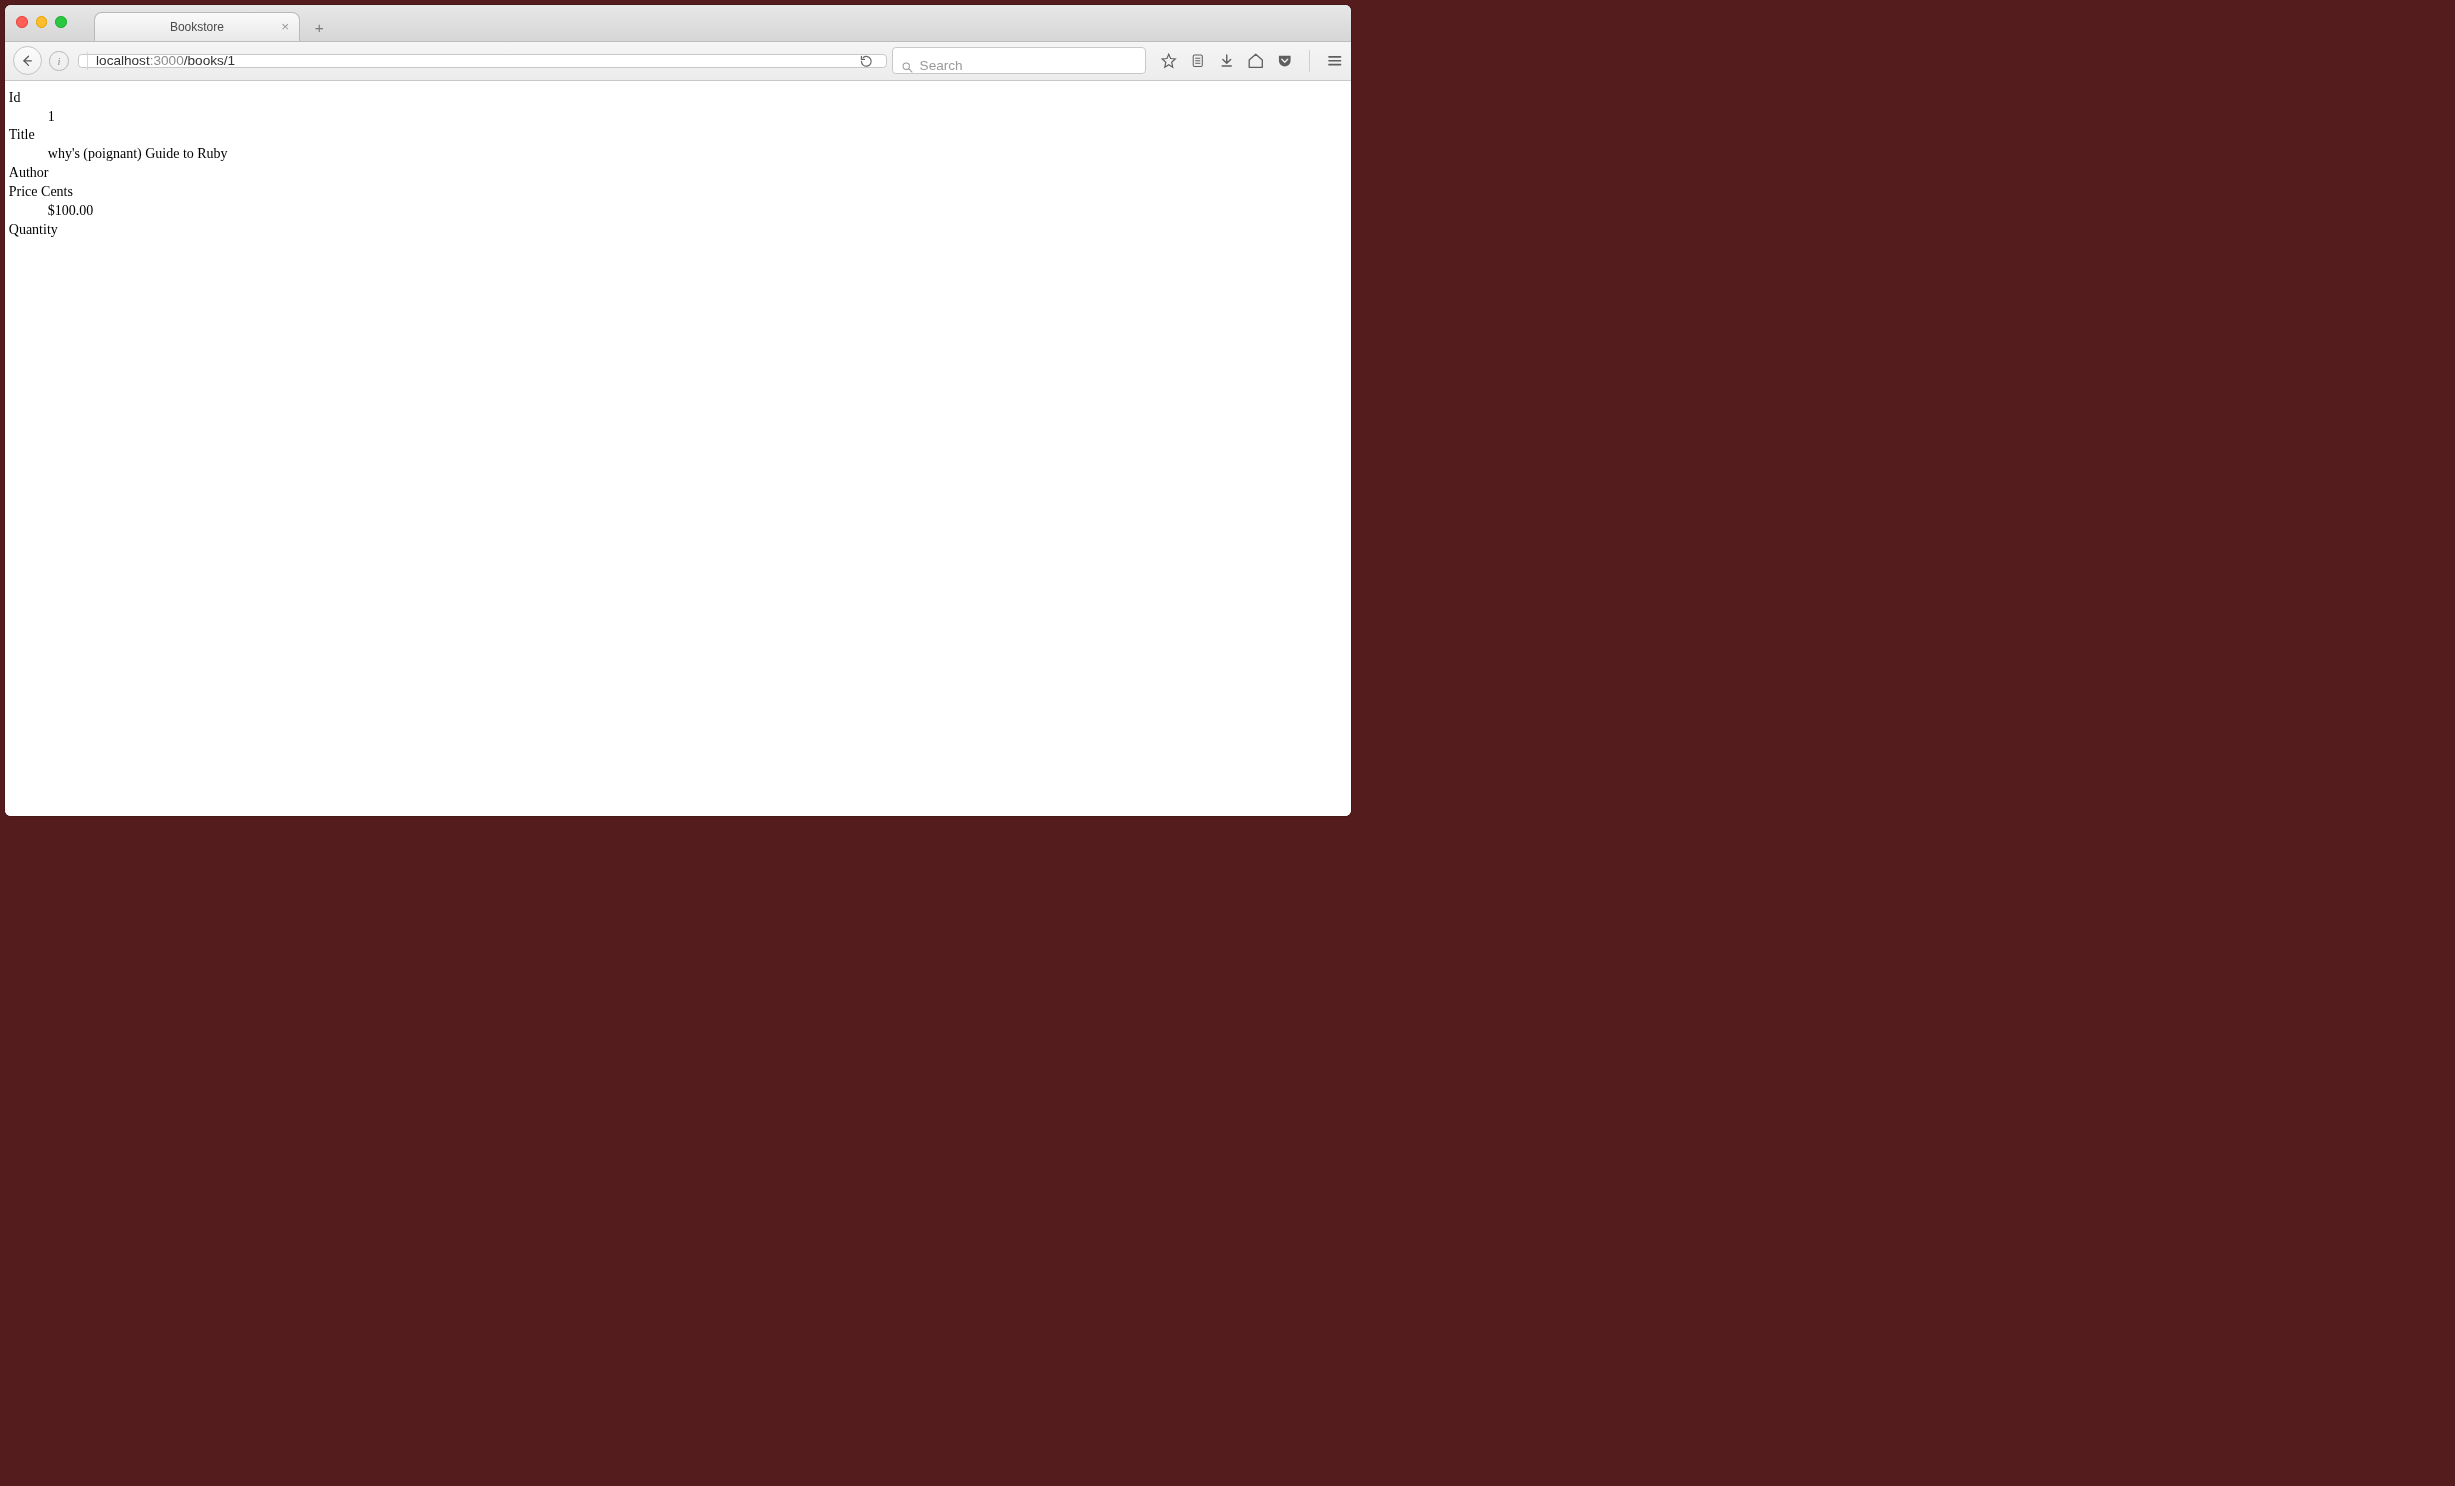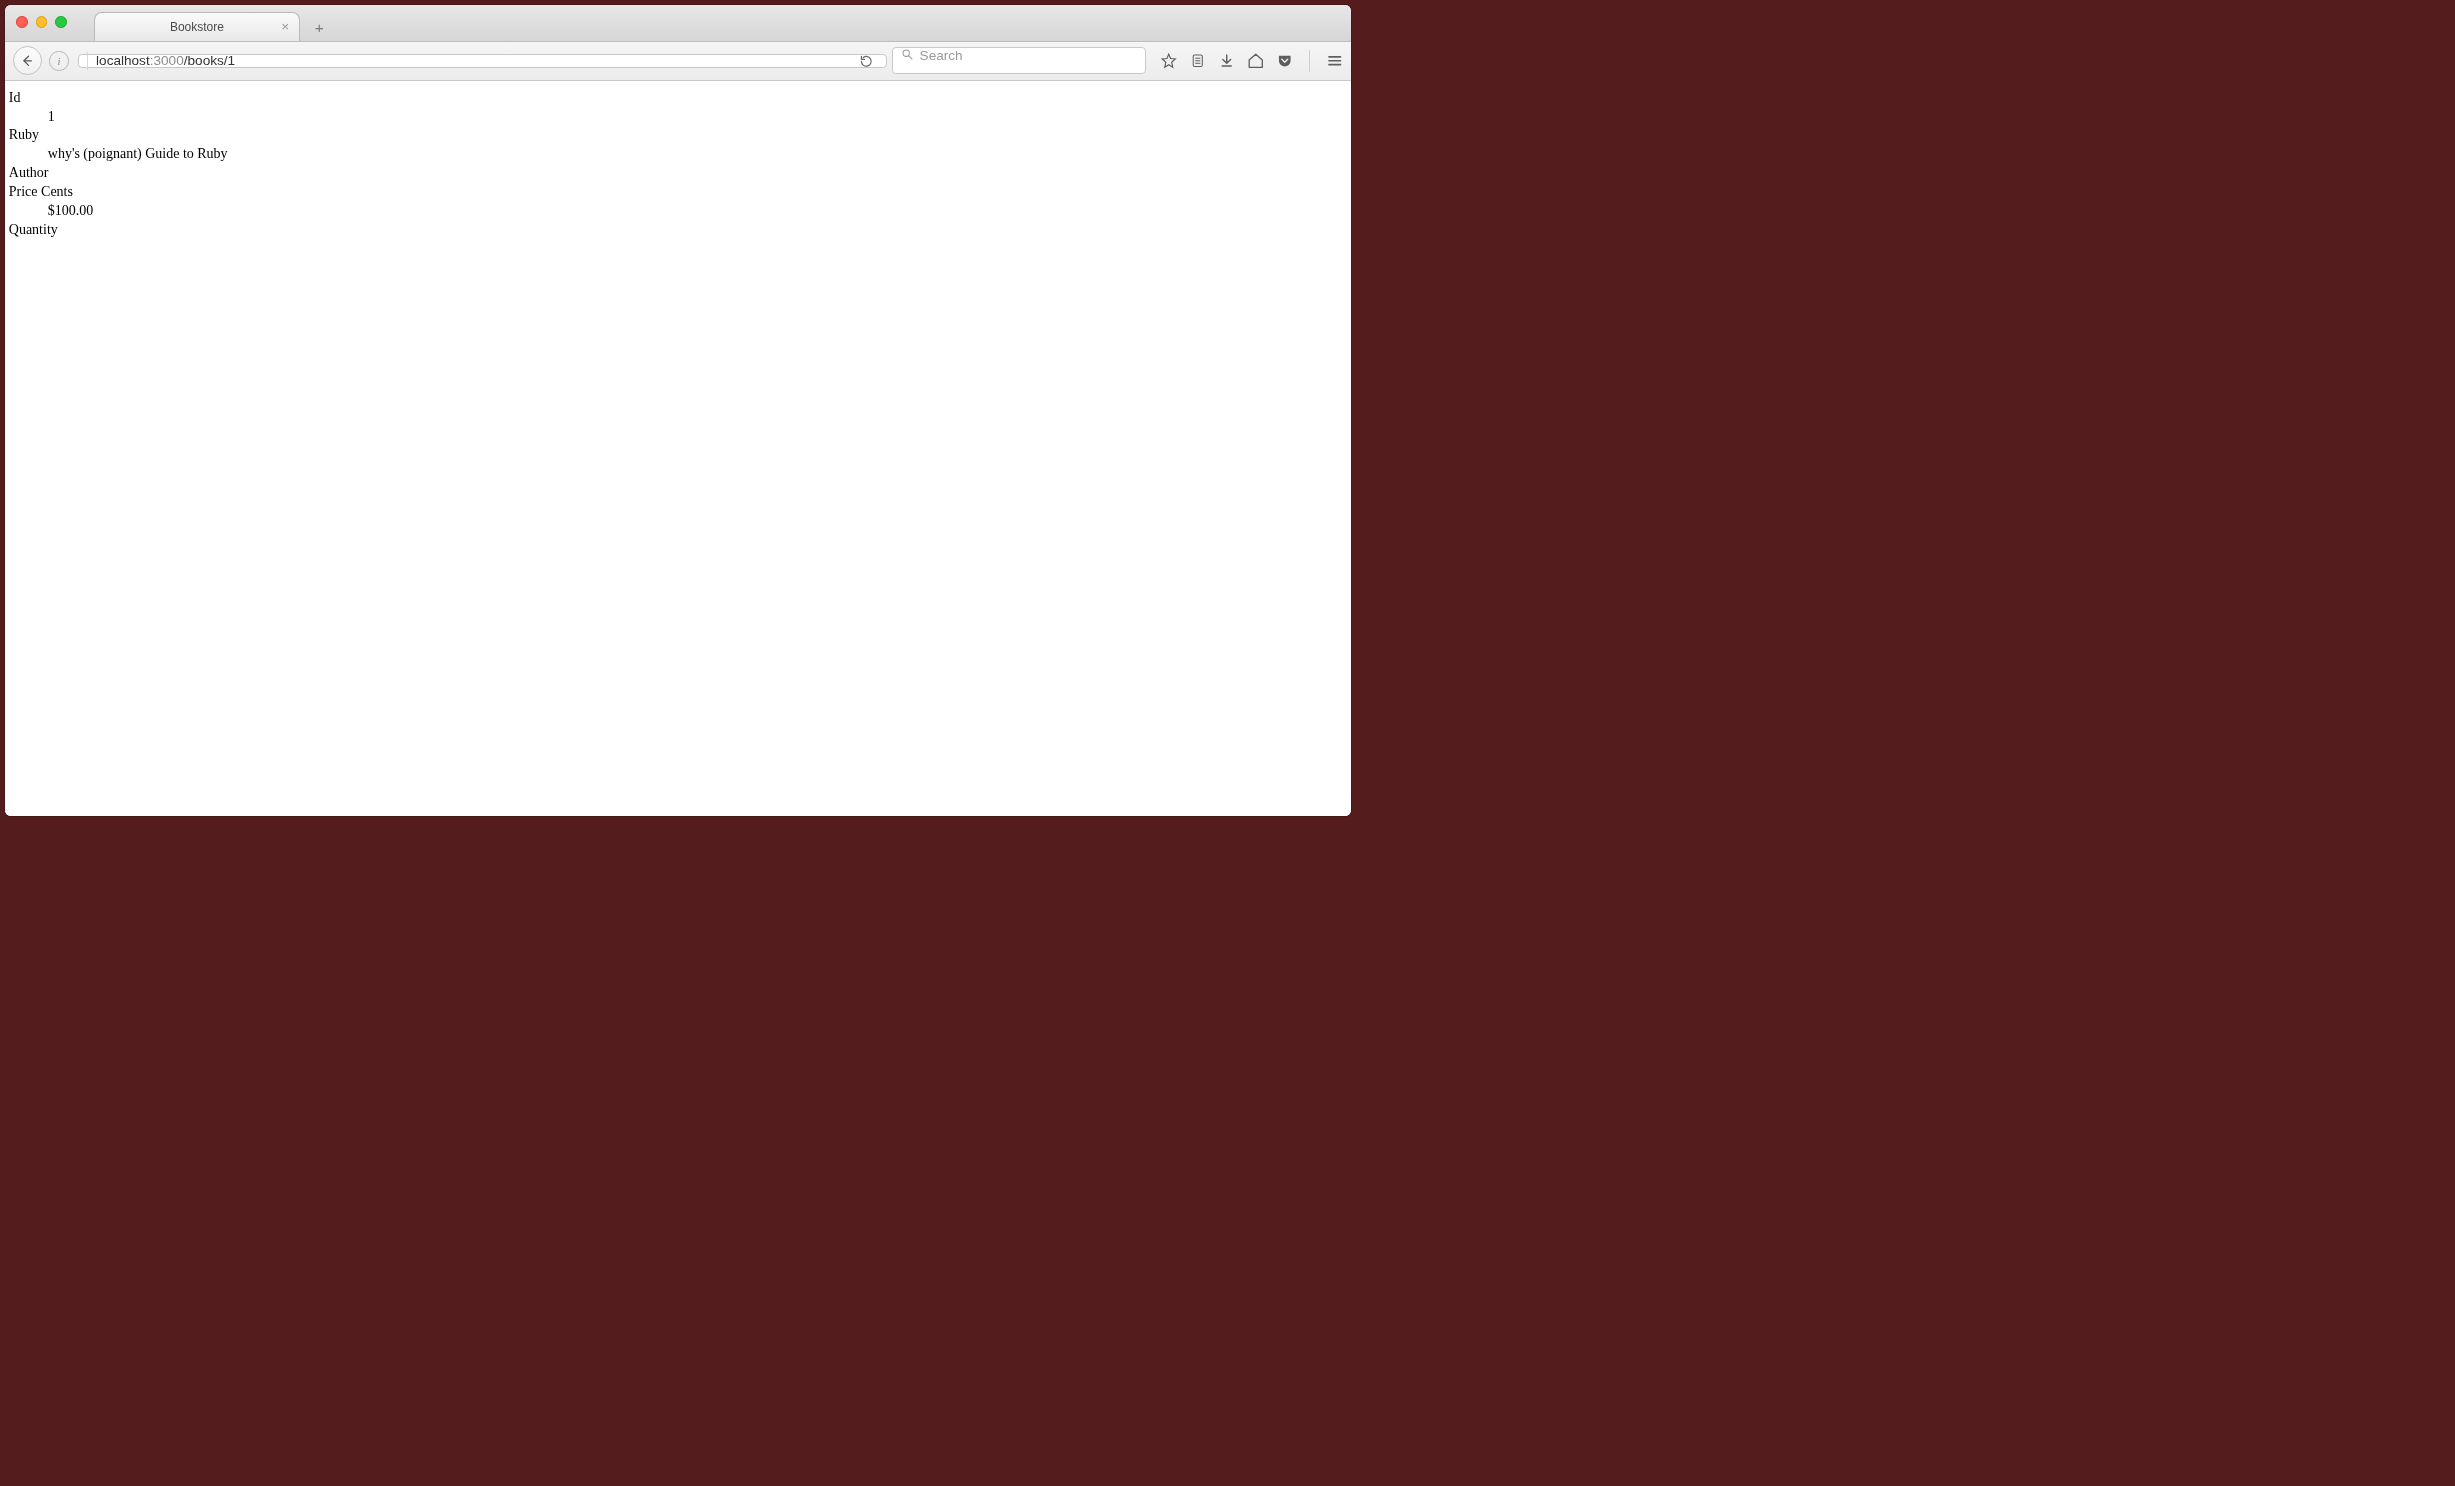--- a/index.html
+++ b/index.html
@@ -126,21 +126,21 @@
     .url-port { color: #8b8b8b; }
     .url-path { color: #333; }
     .reload { margin-left: auto; color: #777; font-size: 14.6px; padding: 0 3.9px; }
     .searchbar {
       width: 254px;
       height: 27px;
       background: #fff;
       border: 1px solid #c8c8c8;
       border-radius: 3.9px;
       display: flex;
-      align-items: flex-start;
+      align-items: flex-end;
       padding: 0 7.8px;
       gap: 5.8px;
     }
     .search-icon { color: #9a9a9a; font-size: 13.6px; }
     .search-input {
       flex: 1; border: none; outline: none;
       font-size: 13.6px; color: #555; background: transparent;
     }
     .search-input::placeholder { color: #9a9a9a; }
     .tb-icons { display: flex; align-items: center; gap: 11.6px; margin-left: 7.8px; color: #5f5f5f; }
@@ -251,21 +251,21 @@
             <line x1="3" y1="18" x2="21" y2="18" stroke="#5f5f5f" stroke-width="2.4" stroke-linecap="round"></line>
           </svg>
       </span>
     </div>
   </div>
 
   <div class="content">
     <dl>
       <dt>Id</dt>
       <dd>1</dd>
-      <dt>Ruby</dt>
+      <dt>Title</dt>
       <dd>why's (poignant) Guide to Ruby</dd>
       <dt>Author</dt>
       <dt>Price Cents</dt>
       <dd>$100.00</dd>
       <dt>Quantity</dt>
       <dd></dd>
     </dl>
   </div>
 
 </div>

